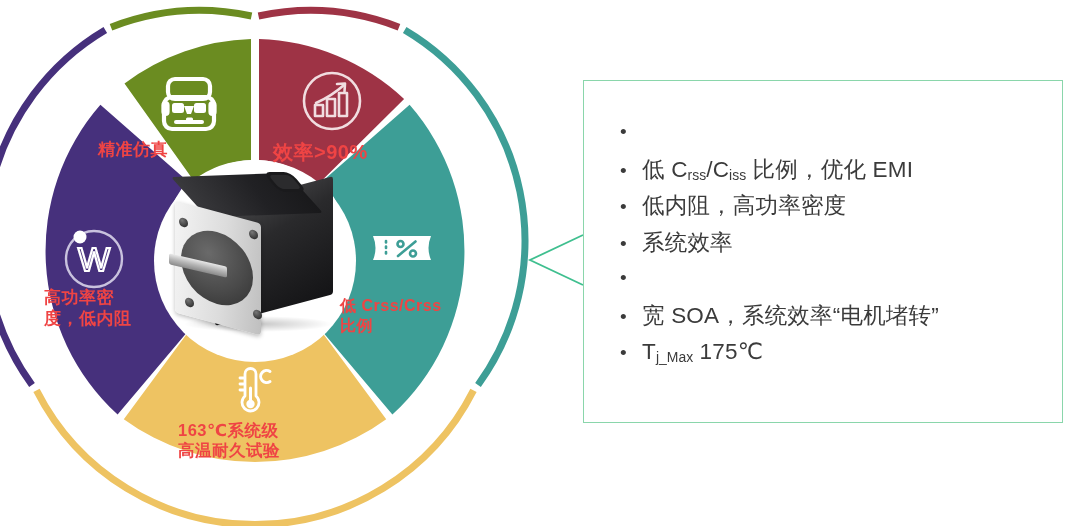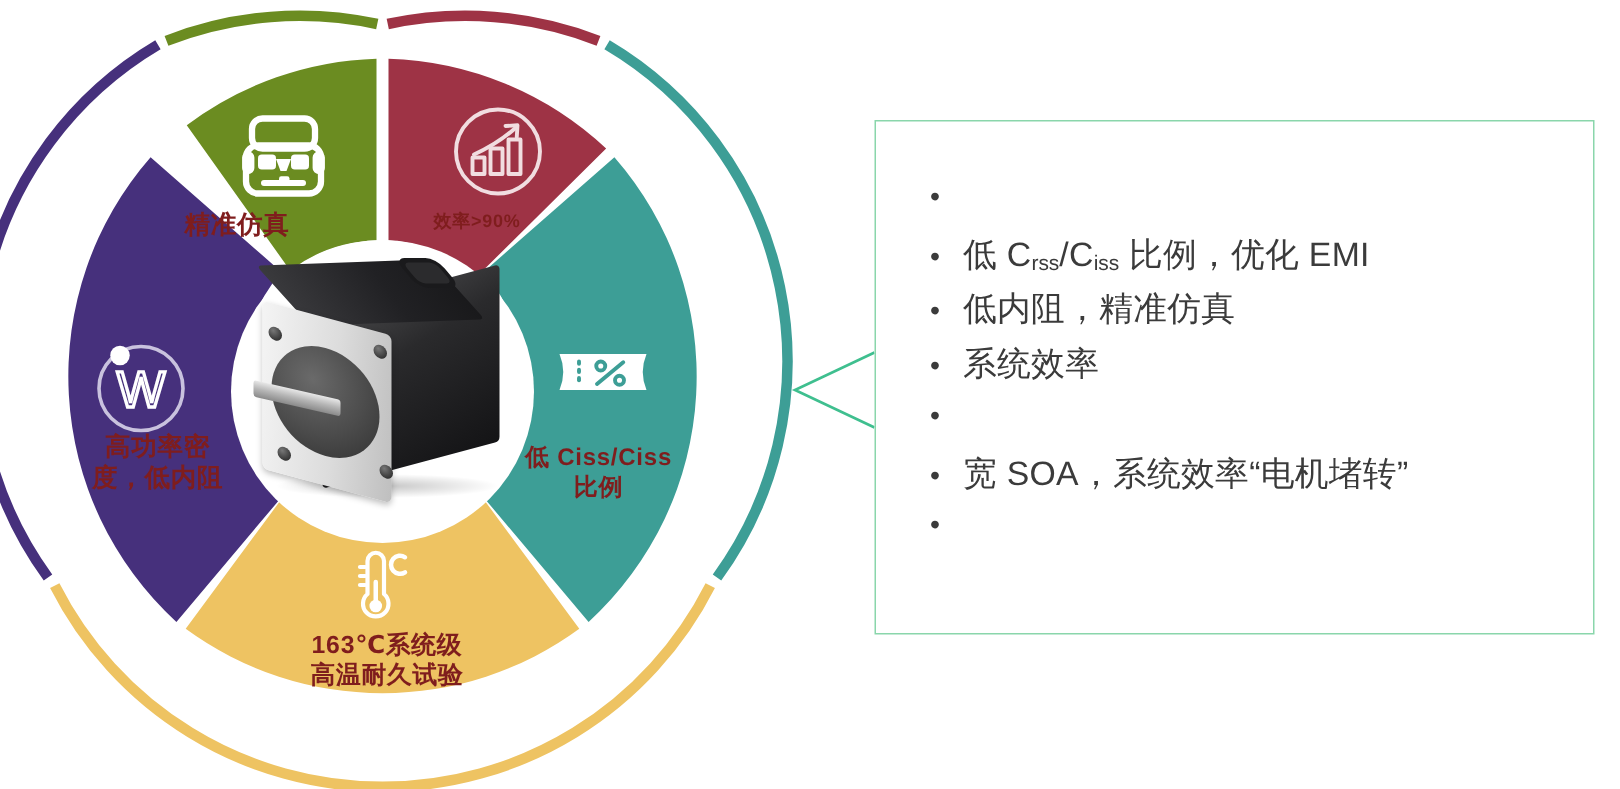--- a/index.html
+++ b/index.html
@@ -11,23 +11,22 @@
     position:relative;
   }
   #stage{position:absolute;left:0;top:0;width:1080px;height:526px;}
 
   
   #donut-wrap{position:absolute;left:0;top:0;width:540px;height:526px;}
   #donut-svg{position:absolute;left:0;top:0;}
 
   .seg-label{
     position:absolute;
-    color:#7f1d1d;
+    color:#ef4444;
     font-weight:bold;
-    text-align:center;
     line-height:1.22;
     letter-spacing:.5px;
     pointer-events:none;
     white-space:pre-line;
   }
 
   
   #motor{
     position:absolute;
     left:163px;top:170px;width:185px;height:180px;
@@ -226,23 +225,23 @@
       <div class="mtr-hub"></div>
       <div class="mtr-shaft"></div>
       <div class="mtr-screw" style="left:16px;top:48px;"></div>
       <div class="mtr-screw" style="left:86px;top:60px;"></div>
       <div class="mtr-screw" style="left:22px;top:128px;"></div>
       <div class="mtr-screw" style="left:90px;top:140px;"></div>
     </div>
 
     <div class="seg-label" style="left:98px;top:140px;width:120px;font-size:17px;">精准仿真</div>
 
-    <div class="seg-label" style="left:258px;top:140px;width:120px;font-size:12px;">效率&gt;90%</div>
-
-    <div class="seg-label" style="left:340px;top:296px;width:118px;font-size:16px;">低 Ciss/Ciss
+    <div class="seg-label" style="left:273px;top:140px;width:120px;font-size:20px;">效率&gt;90%</div>
+
+    <div class="seg-label" style="left:340px;top:296px;width:118px;font-size:16px;">低 Crss/Crss
 比例</div>
 
     <div class="seg-label" style="left:178px;top:420px;width:160px;font-size:16.5px;">163℃系统级
 高温耐久试验</div>
 
     <div class="seg-label" style="left:44px;top:288px;width:122px;font-size:17px;">高功率密
 度，低内阻</div>
   </div>
 
   <svg id="pointer" width="70" height="70" viewBox="0 0 70 70">
@@ -254,31 +253,32 @@
   <div id="bullets">
     <div class="bullet-row">
       <span class="bullet-dot">•</span>
     </div>
     <div class="bullet-row">
       <span class="bullet-dot">•</span>
       <span class="bullet-text">低 C<sub>rss</sub>/C<sub>iss</sub> 比例，优化 EMI</span>
     </div>
     <div class="bullet-row">
       <span class="bullet-dot">•</span>
-      <span class="bullet-text">低内阻，精准仿真</span>
+      <span class="bullet-text">低内阻，高功率密度</span>
     </div>
     <div class="bullet-row">
       <span class="bullet-dot">•</span>
       <span class="bullet-text">系统效率</span>
     </div>
     <div class="bullet-row">
       <span class="bullet-dot">•</span>
     </div>
     <div class="bullet-row">
       <span class="bullet-dot">•</span>
       <span class="bullet-text">宽 SOA，系统效率“电机堵转”</span>
     </div>
     <div class="bullet-row">
       <span class="bullet-dot">•</span>
+      <span class="bullet-text">T<sub>j_Max</sub> 175℃</span>
     </div>
   </div>
 
 </div>
 
 </body></html>

